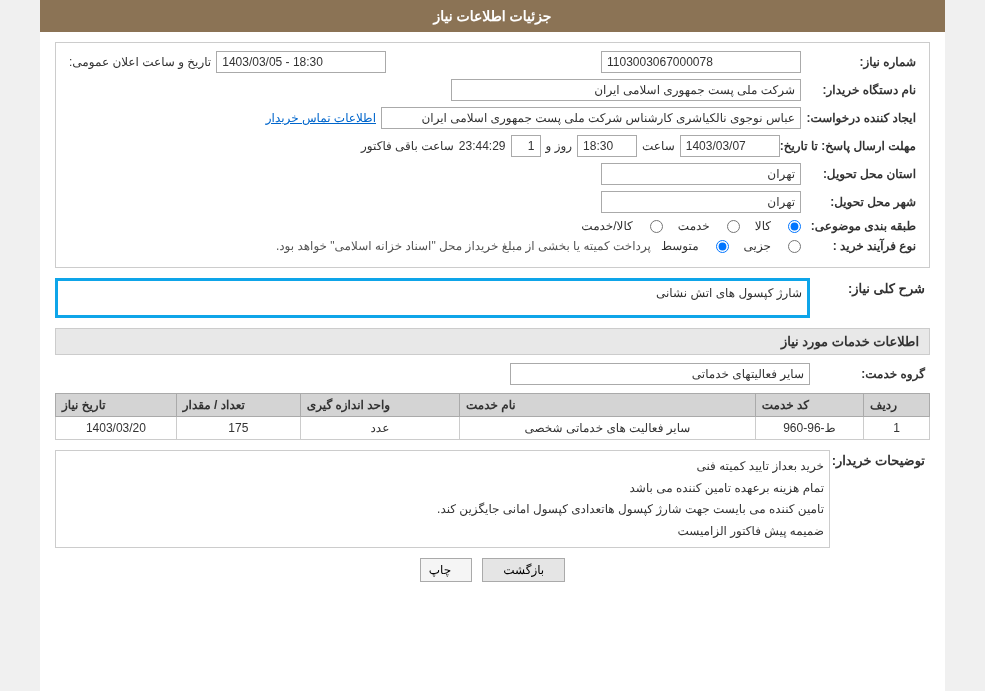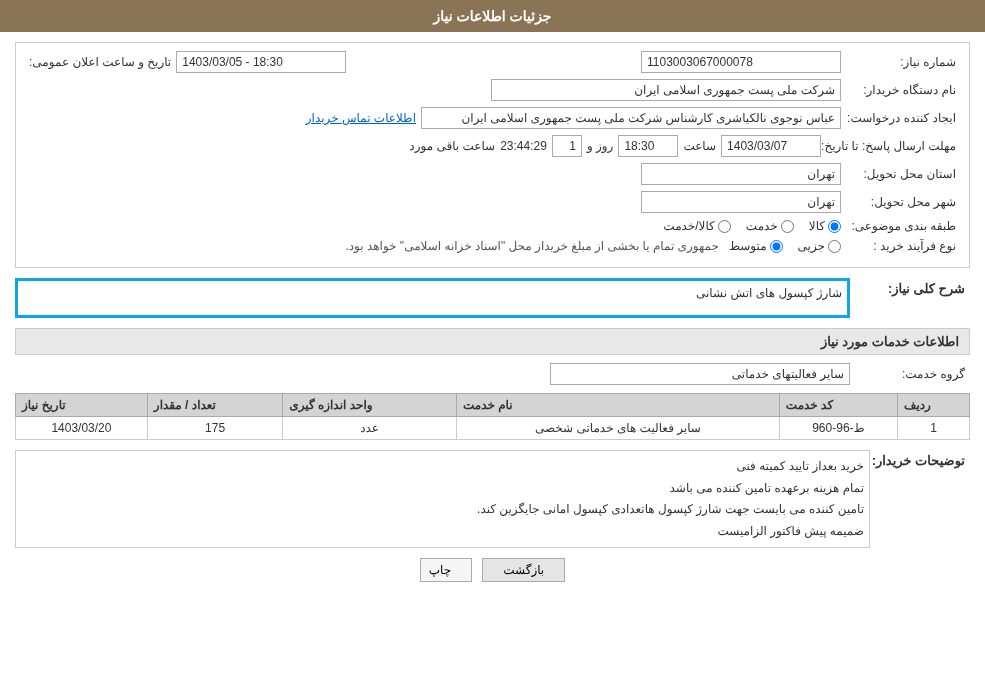--- a/index.html
+++ b/index.html
@@ -4,21 +4,21 @@
   <style>
     * { box-sizing: border-box; margin: 0; padding: 0; }
     body {
       font-family: Tahoma, Arial, sans-serif;
       font-size: 12px;
       background: #f0f0f0;
       direction: rtl;
       color: #333;
     }
     .page-wrapper {
-      width: 985px;
+      width: 905px;
       min-height: 691px;
       background: #fff;
       margin: 0 auto;
     }
     .header-bar {
       background: #8B7355;
       color: #fff;
       text-align: center;
       padding: 8px 15px;
       font-size: 14px;
@@ -32,21 +32,21 @@
       margin-bottom: 10px;
       padding: 8px;
     }
     .form-row {
       display: flex;
       align-items: center;
       margin-bottom: 6px;
       flex-wrap: wrap;
     }
     .label {
-      font-weight: normal;
+      font-weight: bold;
       color: #333;
       white-space: nowrap;
       min-width: 120px;
       text-align: right;
       padding-right: 5px;
     }
     .value-box {
       border: 1px solid #aaa;
       background: #fff;
       padding: 2px 5px;
@@ -70,21 +70,21 @@
       cursor: pointer;
     }
     .radio-group {
       display: flex;
       align-items: center;
       gap: 15px;
     }
     .radio-item {
       display: flex;
       align-items: center;
-      gap: 3px;
+      gap: 17px;
     }
     .section-title {
       background: #e8e8e8;
       border: 1px solid #ccc;
       padding: 5px 10px;
       font-weight: bold;
       font-size: 13px;
       margin-bottom: 8px;
       text-align: right;
     }
@@ -183,21 +183,21 @@
       </div>
 
       <div class="form-row">
         <span class="label">مهلت ارسال پاسخ: تا تاریخ:</span>
         <span class="value-box value-small" style="direction:ltr; min-width:100px;">1403/03/07</span>
         <span style="margin:0 5px;">ساعت</span>
         <span class="value-box value-small" style="direction:ltr; min-width:60px;">18:30</span>
         <span style="margin:0 5px;">روز و</span>
         <span class="value-box value-small" style="min-width:30px;">1</span>
         <span style="margin:0 5px;">23:44:29</span>
-        <span>ساعت باقی مورد</span>
+        <span>ساعت باقی فاکتور</span>
       </div>
 
       <div class="form-row">
         <span class="label">استان محل تحویل:</span>
         <span class="value-box value-medium">تهران</span>
       </div>
 
       <div class="form-row">
         <span class="label">شهر محل تحویل:</span>
         <span class="value-box value-medium">تهران</span>
@@ -226,21 +226,21 @@
         <div class="radio-group">
           <div class="radio-item">
             <input type="radio" name="farayand" id="jazei" style="">
             <label for="jazei">جزیی</label>
           </div>
           <div class="radio-item">
             <input type="radio" name="farayand" id="motosat" checked="" style="">
             <label for="motosat">متوسط</label>
           </div>
         </div>
-        <span style="margin-right:10px; color:#555;">جمهوری تمام یا بخشی از مبلغ خریداز محل "اسناد خزانه اسلامی" خواهد بود.</span>
+        <span style="margin-right:10px; color:#555;">پرداخت کمیته یا بخشی از مبلغ خریداز محل "اسناد خزانه اسلامی" خواهد بود.</span>
       </div>
 
     </div>
 
     <div class="form-row" style="align-items:flex-start; margin-bottom:10px;">
       <span class="label" style="font-size:13px; font-weight:bold; padding-top:3px;">شرح کلی نیاز:</span>
       <div style="flex:1; border:3px solid #0ea5e9; padding:5px; min-height:40px; background:#fff;">
         <span>شارژ کپسول های اتش نشانی</span>
       </div>
     </div>

